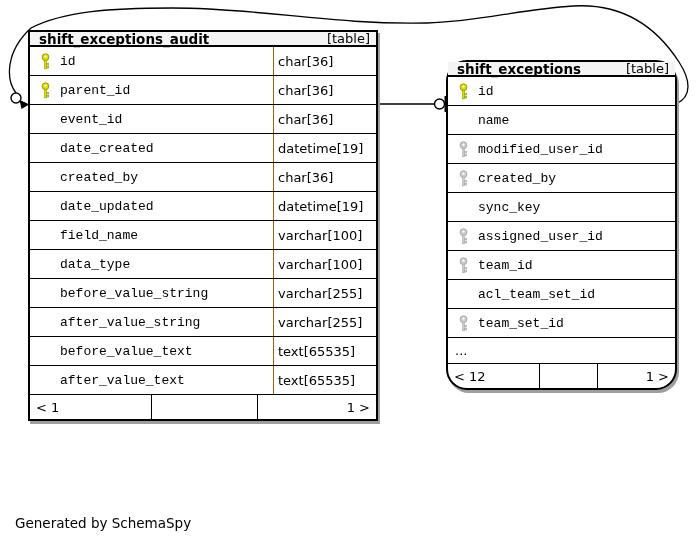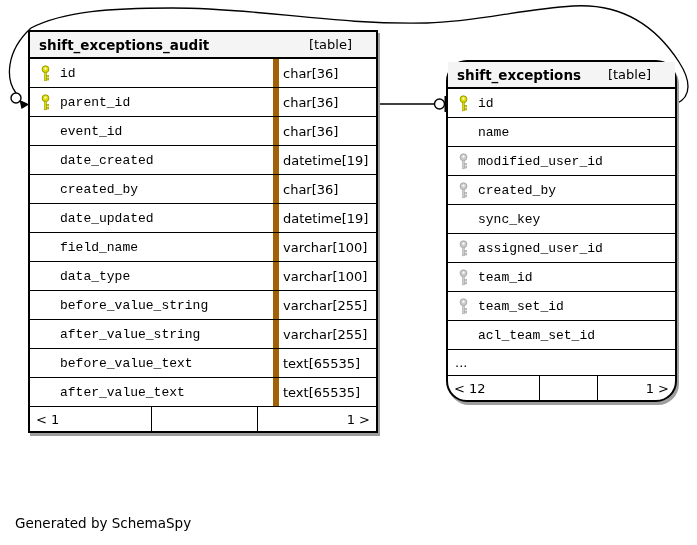--- a/index.html
+++ b/index.html
@@ -7,34 +7,34 @@
   .canvas {
     position:relative; width:697px; height:545px; background:#ffffff;
     font-family:"DejaVu Sans","Liberation Sans",sans-serif; overflow:hidden;
   }
   svg.edges { position:absolute; left:0; top:0; z-index:1; }
   .table-node {
     position:absolute; z-index:2; background:#ffffff;
     border:2px solid #000; box-shadow:2px 3px 0 #9e9e9e;
   }
   .thead {
-    height:27px; background:#f4f4f4; border-bottom:2px solid #000;
-    display:flex; align-items:center; padding:0 24px 0 9px;
+    height:15px; background:#f4f4f4; border-bottom:2px solid #000;
+    display:flex; align-items:center; padding:0 6px 0 9px;
   }
   .tname { font-weight:bold; font-size:13.5px; color:#000; flex:1; cursor:pointer; }
   .tbadge { font-size:13px; color:#000; }
   .row {
     height:29px; display:flex; align-items:stretch;
     border-bottom:1px solid #000; background:#fff;
   }
   .rowmain { flex:1; display:flex; align-items:center; padding-left:10px; min-width:0; }
   .keyslot { width:20px; display:flex; align-items:center; justify-content:flex-start; }
   .cname { font-size:13px; color:#000; white-space:nowrap;font-family:Liberation Mono, monospace; }
   .ctype-cell {
-    width:103px; border-left:6px solid #a16207; display:flex; align-items:center;
+    width:103px; border-left:1px solid #a16207; display:flex; align-items:center;
     padding-left:4px; font-size:13px; color:#000; white-space:nowrap;
   }
   .ellipsis-row { height:26px; display:flex; align-items:center; padding-left:7px;
     border-bottom:1px solid #000; font-size:13px; color:#000; }
   .tfoot { height:24px; display:flex; }
   .fcell { display:flex; align-items:center; font-size:13px; color:#000; }
   .fcell.fleft { padding-left:6px; }
   .fcell.fmid { border-left:1px solid #000; border-right:1px solid #000; }
   .fcell.fright { justify-content:flex-end; padding-right:6px; }
   .t0 .fcell.fleft { width:35%; } .t0 .fcell.fmid { width:31%; } .t0 .fcell.fright { width:34%; }
@@ -262,36 +262,36 @@
                 <rect x="4.5" y="7.2" width="2" height="8.6" fill="#cccccc" stroke="#aaaaaa" stroke-width="0.6"></rect>
                 <rect x="6.3" y="10.6" width="2.4" height="1.4" fill="#cccccc" stroke="#aaaaaa" stroke-width="0.6"></rect>
                 <rect x="6.3" y="13.6" width="2.4" height="1.4" fill="#cccccc" stroke="#aaaaaa" stroke-width="0.6"></rect>
               </svg>
             </span>
             <span class="cname">team_id</span>
           </div>
         </div>
         <div class="row">
           <div class="rowmain">
+            <span class="keyslot"></span>
+            <span class="cname">acl_team_set_id</span>
+          </div>
+        </div>
+        <div class="row">
+          <div class="rowmain">
             <span class="keyslot">
               <svg width="11" height="17" viewBox="0 0 11 17">
                 <circle cx="5.5" cy="4.2" r="3.4" fill="#cccccc" stroke="#aaaaaa" stroke-width="1"></circle>
                 <circle cx="5.5" cy="3.6" r="1.1" fill="#ffffff"></circle>
                 <rect x="4.5" y="7.2" width="2" height="8.6" fill="#cccccc" stroke="#aaaaaa" stroke-width="0.6"></rect>
                 <rect x="6.3" y="10.6" width="2.4" height="1.4" fill="#cccccc" stroke="#aaaaaa" stroke-width="0.6"></rect>
                 <rect x="6.3" y="13.6" width="2.4" height="1.4" fill="#cccccc" stroke="#aaaaaa" stroke-width="0.6"></rect>
               </svg>
             </span>
             <span class="cname">team_set_id</span>
-          </div>
-        </div>
-        <div class="row">
-          <div class="rowmain">
-            <span class="keyslot"></span>
-            <span class="cname">acl_team_set_id</span>
           </div>
         </div>
       </div>
     <div class="ellipsis-row">...</div>
     <div class="tfoot">
       <span class="fcell fleft">&lt; 12</span>
       <span class="fcell fmid"></span>
       <span class="fcell fright">1 &gt;</span>
     </div>
   </div>

